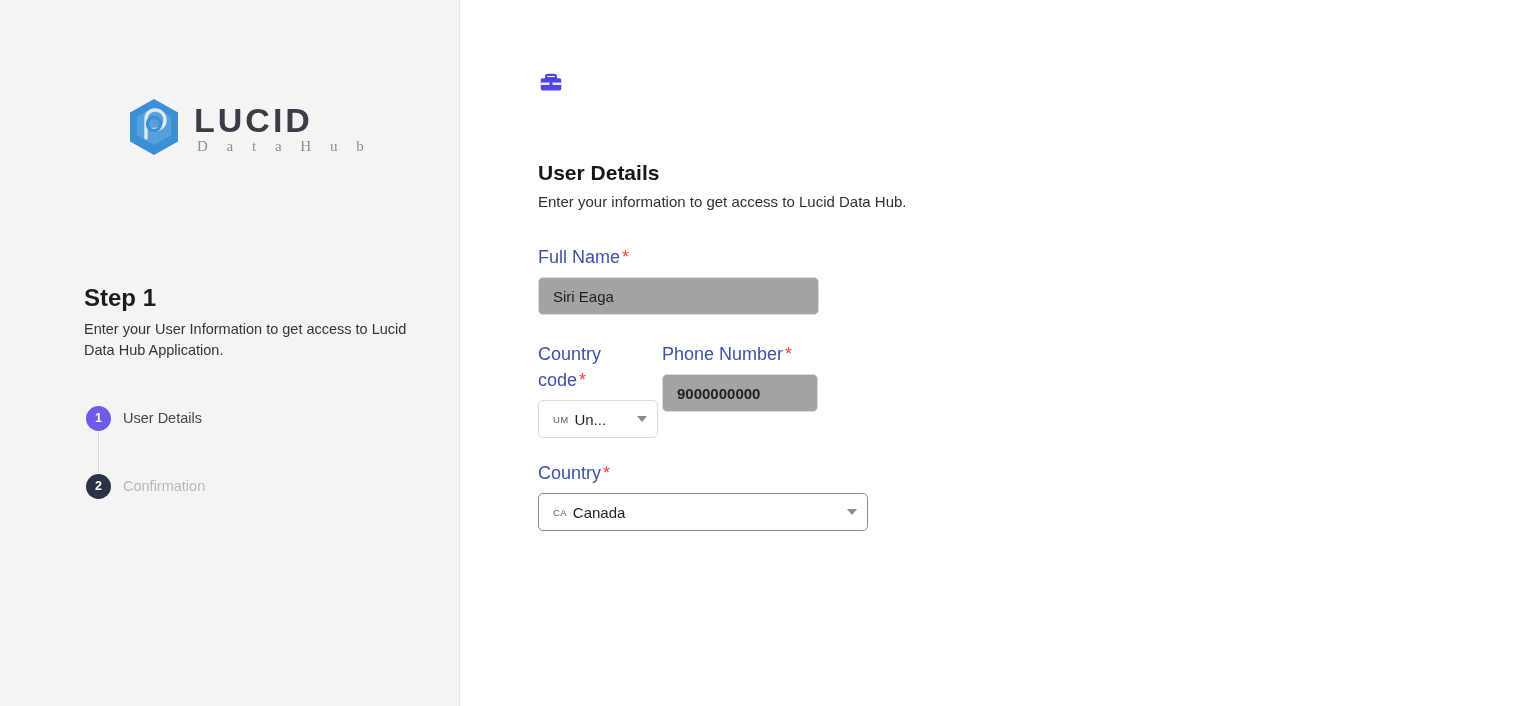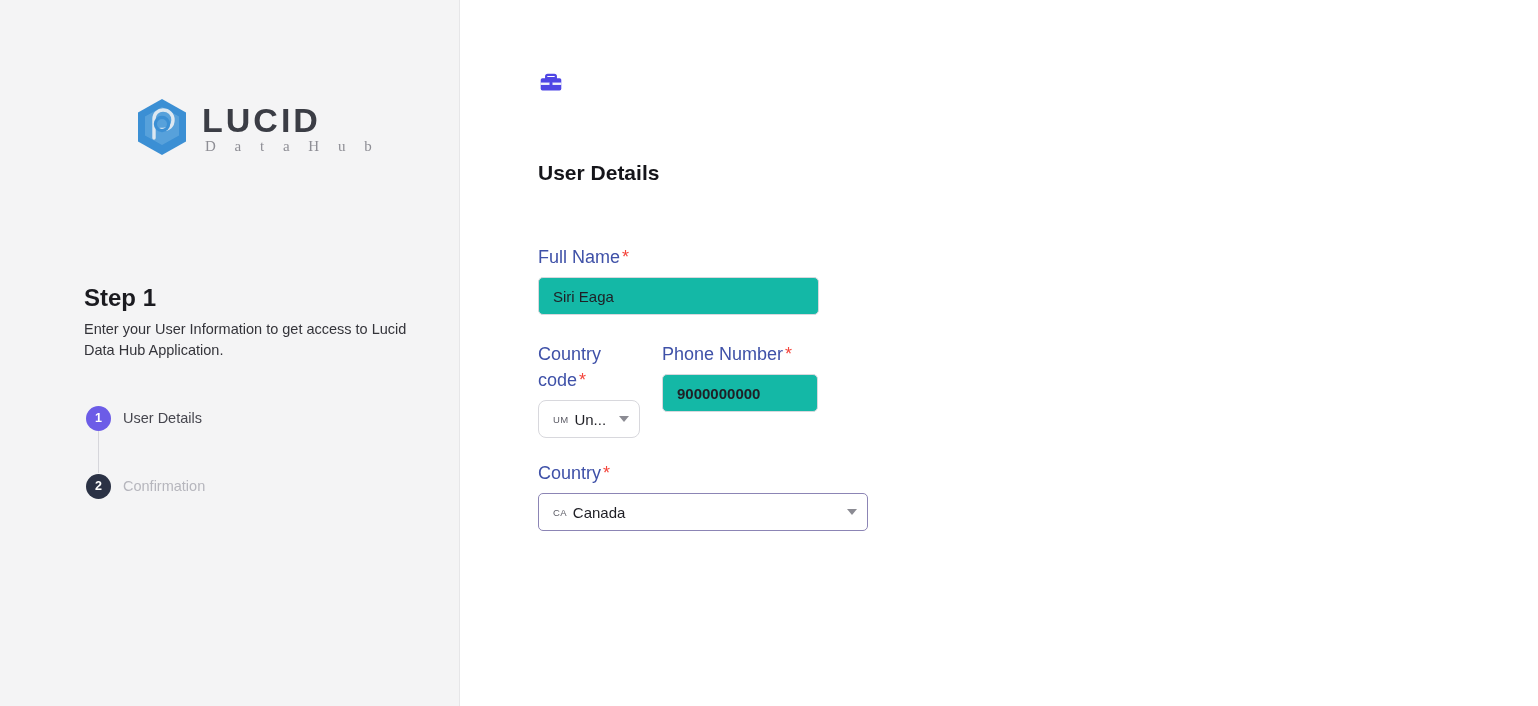--- a/index.html
+++ b/index.html
@@ -28,21 +28,21 @@
     min-width: 460px;
     height: 706px;
     background: #f4f4f5;
     border-right: 1px solid #e6e6e8;
     box-sizing: border-box;
     position: relative;
   }
 
   .brand {
     position: absolute;
-    left: 136px;
+    left: 128px;
     top: 98px;
     display: flex;
     align-items: center;
     gap: 14px;
   }
   .brand-mark {
     width: 52px;
     height: 58px;
     display: block;
   }
@@ -174,21 +174,21 @@
     margin-bottom: 7px;
     display: block;
   }
   .req { color: #f4453c; padding-left: 2px; }
 
   .text-input {
     box-sizing: border-box;
     height: 38px;
     border: 1px solid #d8d8dd;
     border-radius: 5px;
-    background: #14b8a6;
+    background: #a3a3a3;
     font-size: 15px;
     color: #1f1f25;
     padding: 0 14px;
     font-family: "Liberation Sans", sans-serif;
     outline: none;
   }
   .text-input.full-name { width: 281px; }
   .text-input.phone { width: 156px; font-weight: bold; }
 
   .row {
@@ -207,21 +207,21 @@
     border: 1px solid #d8d8dd;
     border-radius: 5px;
     background: #ffffff;
     display: flex;
     align-items: center;
     padding: 0 10px 0 14px;
     gap: 6px;
     position: relative;
     cursor: pointer;
   }
-  .select.code { width: 102px; border-radius: 8px; }
+  .select.code { width: 120px; }
   .select.country {
     width: 330px;
     border: 1.5px solid #8c85b5;
   }
   .iso {
     font-size: 9.5px;
     color: #5c5c66;
     letter-spacing: 0.3px;
     text-transform: uppercase;
     line-height: 1;
@@ -286,20 +286,21 @@
   <main class="main">
 
     <svg class="panel-icon" viewBox="0 0 24 24">
       <path d="M9 4.5h6a1.5 1.5 0 0 1 1.5 1.5v1.5h-9V6A1.5 1.5 0 0 1 9 4.5z" fill="none" stroke="#4f46e5" stroke-width="2"></path>
       <rect x="2.5" y="7.5" width="19" height="11.5" rx="1.6" fill="#4f46e5"></rect>
       <rect x="2.5" y="11.6" width="19" height="2.2" fill="#ffffff" opacity="0.92"></rect>
       <rect x="10.6" y="11" width="2.8" height="3.4" rx="0.7" fill="#4f46e5"></rect>
     </svg>
 
     <h2 class="panel-title">User Details</h2>
+    <p class="panel-subtitle">Enter your information to get access to Lucid Data Hub.</p>
 
     <form class="form">
 
       <div>
         <label class="field-label"><span>Full Name</span><span class="req">*</span></label>
         <input class="text-input full-name" type="text" value="Siri Eaga" style="">
       </div>
 
       <div class="gap-a"></div>
 

